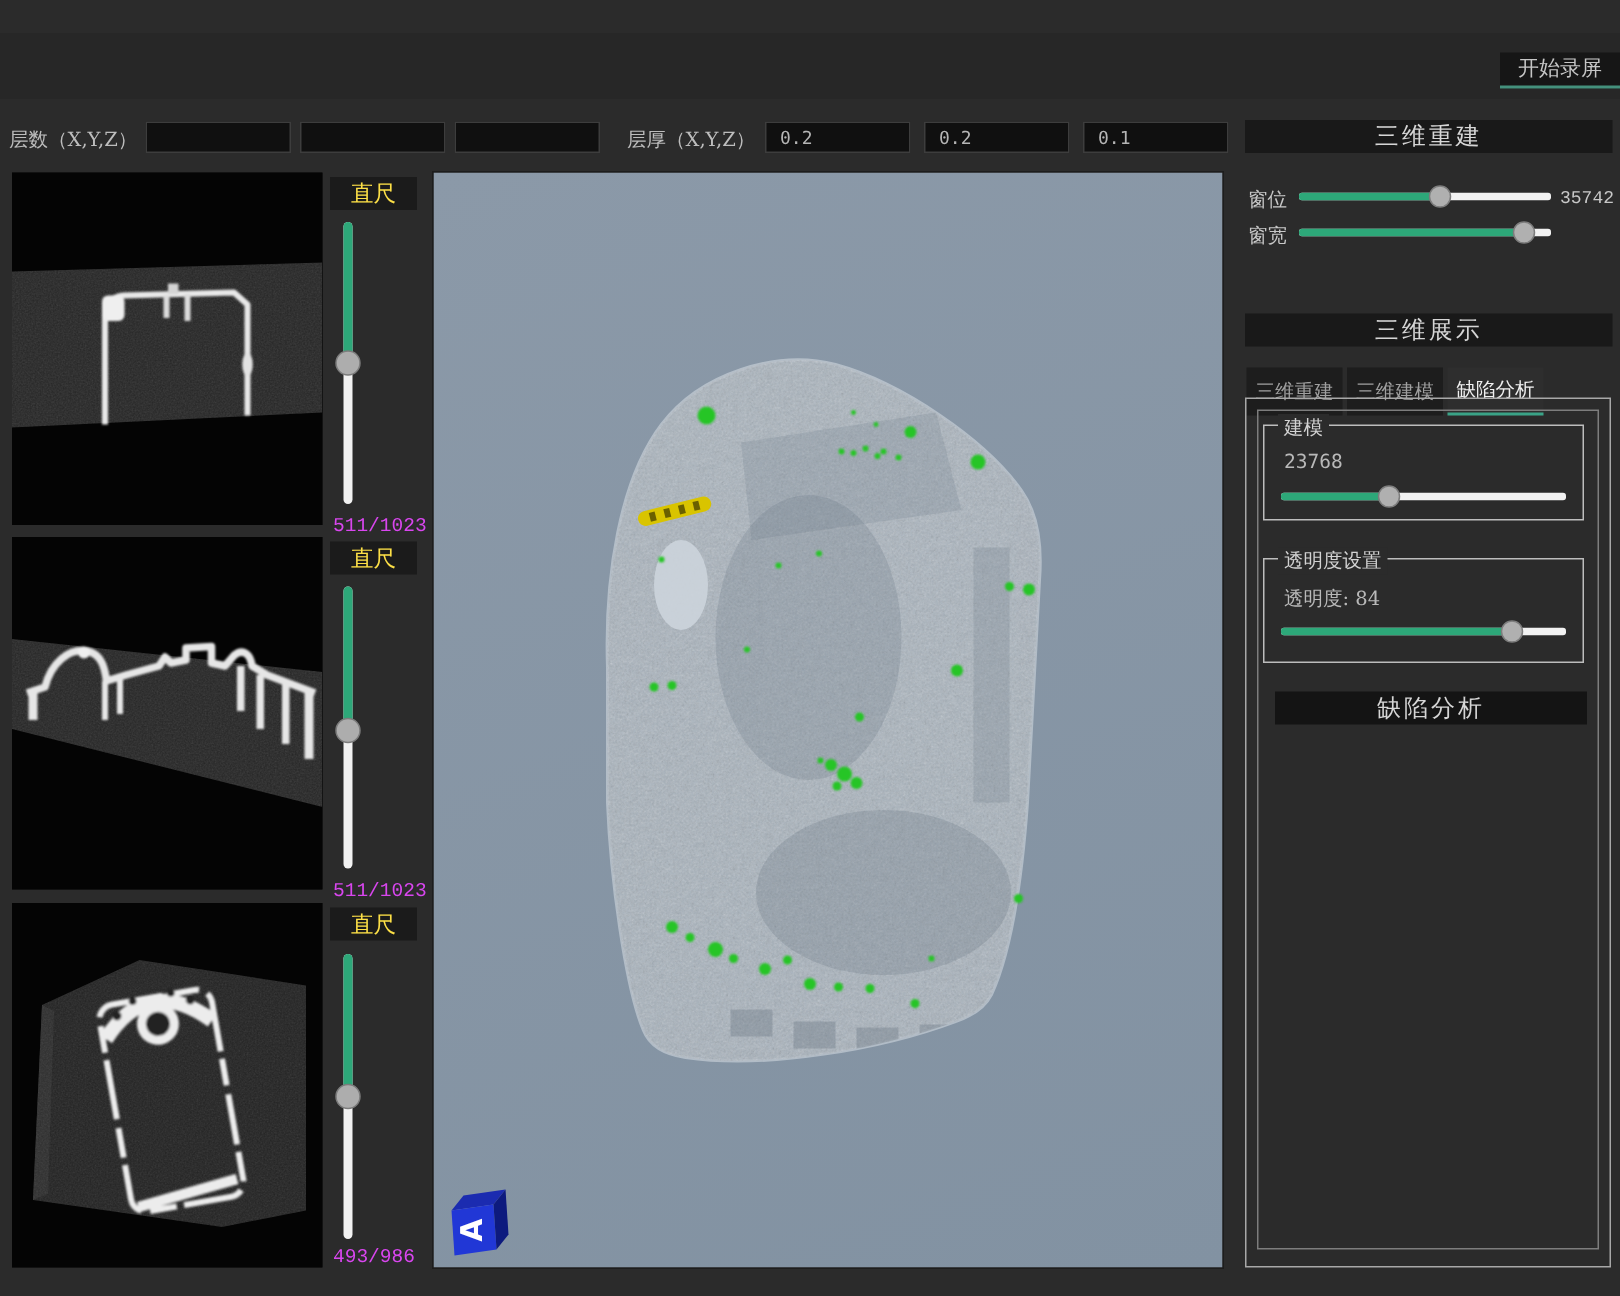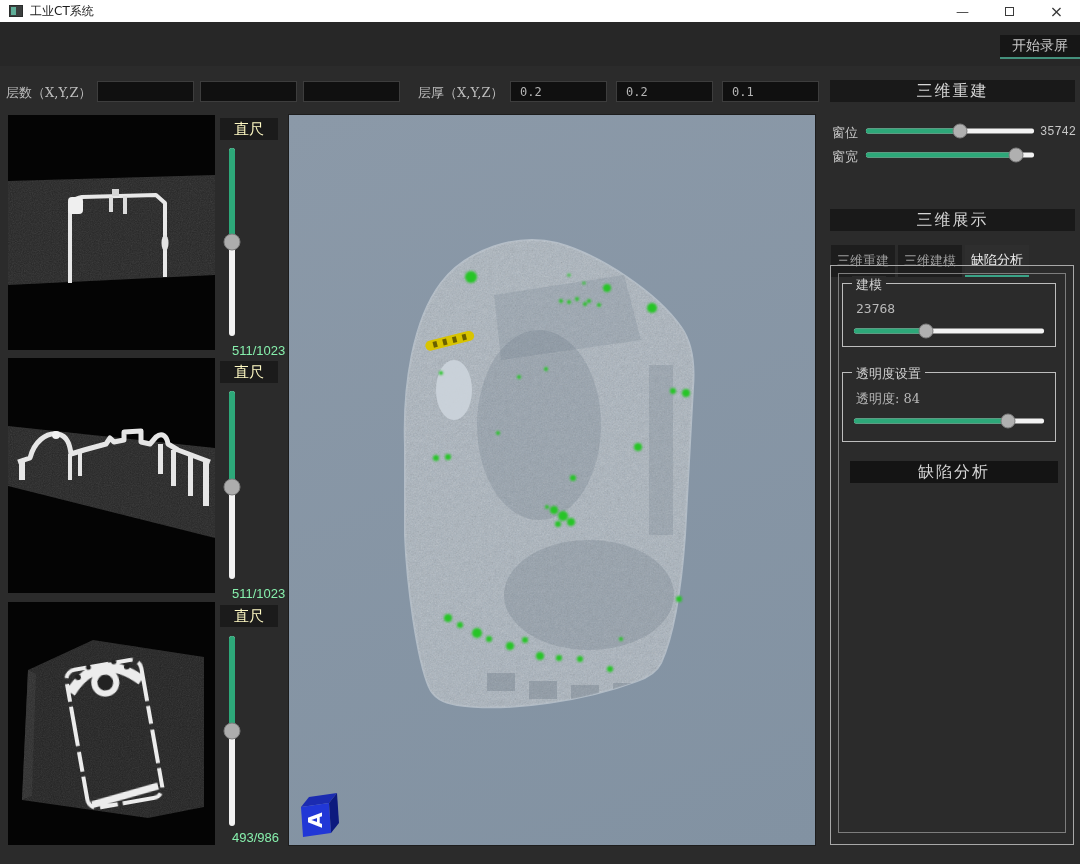--- a/index.html
+++ b/index.html
@@ -41,30 +41,30 @@
     color:#b5b5b5; font-family:"DejaVu Sans Mono", monospace; font-size:12px; padding-left:9px; outline:none;}
 
   
   .big-btn{position:absolute; background:#191919; color:#d6d6d6; display:flex; align-items:center;
     justify-content:center; font-family:"DejaVu Serif", serif; letter-spacing:2px; cursor:pointer;}
 
   
   .slice-img{position:absolute; left:8px; width:207px; background:#000; overflow:hidden;}
   .strip{position:absolute; left:218px; width:62px;}
   .ruler-btn{position:absolute; left:2px; top:3px; width:58px; height:22px; background:#1b1b1b;
-    color:#fef9c3; font-family:"DejaVu Serif", serif; font-size:15px; display:flex; align-items:center;
+    color:#fde047; font-family:"DejaVu Serif", serif; font-size:15px; display:flex; align-items:center;
     justify-content:center; cursor:pointer;}
   .vslider{position:absolute; left:7px; width:14px;}
   .vslider .track{position:absolute; left:50%; top:0; bottom:0; width:6px; transform:translateX(-50%);
     background:#f2f2f2; border-radius:3px;}
   .vslider .fill{position:absolute; left:50%; top:0; width:6px; transform:translateX(-50%);
     background:var(--green); border-radius:3px;}
   .vslider .thumb{position:absolute; left:50%; width:17px; height:17px; border-radius:50%;
     background:#adadad; border:1px solid #7c7c7c; transform:translate(-50%,-50%); cursor:pointer;}
-  .pos-label{position:absolute; left:14px; bottom:0; color:#86efac; font-family:Liberation Sans, sans-serif; font-size:13px;}
+  .pos-label{position:absolute; left:4px; bottom:0; color:#d946ef; font-family:Liberation Mono, monospace; font-size:13px;}
 
   
   .viewer{position:absolute; left:289px; top:115px; width:526px; height:730px;
     background:linear-gradient(160deg,#8b99a8 0%, #8292a2 100%); outline:1px solid #1d1d1d; cursor:grab;}
 
   
   .hslider{position:absolute; height:16px;}
   .hslider .track{position:absolute; left:0; right:0; top:50%; height:5px; transform:translateY(-50%);
     background:#f2f2f2; border-radius:2px;}
   .hslider .fill{position:absolute; left:0; top:50%; height:5px; transform:translateY(-50%);
@@ -85,31 +85,20 @@
   .group-box{position:absolute; border:1px solid #bdbdbd;}
   .group-title{position:absolute; color:#d2d2d2; font-size:13px; font-family:"DejaVu Serif", serif;
     background:var(--bg); padding:0 4px; white-space:nowrap;}
   .group-text{position:absolute; color:#b9b9b9; font-size:13px; font-family:"DejaVu Sans Mono", monospace;}
 </style>
 </head>
 <body>
 
 <div id="app">
 
-  <div class="titlebar">
-    <span class="app-icon"></span>
-    <span class="win-title">工业CT系统</span>
-    <div class="win-controls">
-      <span class="win-btn">—</span>
-      <span class="win-btn max">
-          <span></span>
-        </span>
-      <span class="win-btn" style="font-size:16px;">×</span>
-    </div>
-  </div>
 
   <div class="toolbar-band"></div>
   <div class="record-btn">开始录屏</div>
 
   <span class="param-label" style="left:6px;">层数（X,Y,Z）</span>
   <input class="param-input" style="left: 97px; width: 97px;" value="">
   <input class="param-input" style="left: 200px; width: 97px;" value="">
   <input class="param-input" style="left: 303px; width: 97px;" value="">
   <span class="param-label" style="left:418px;">层厚（X,Y,Z）</span>
   <input class="param-input" style="left: 510px; width: 97px;" value="0.2">

